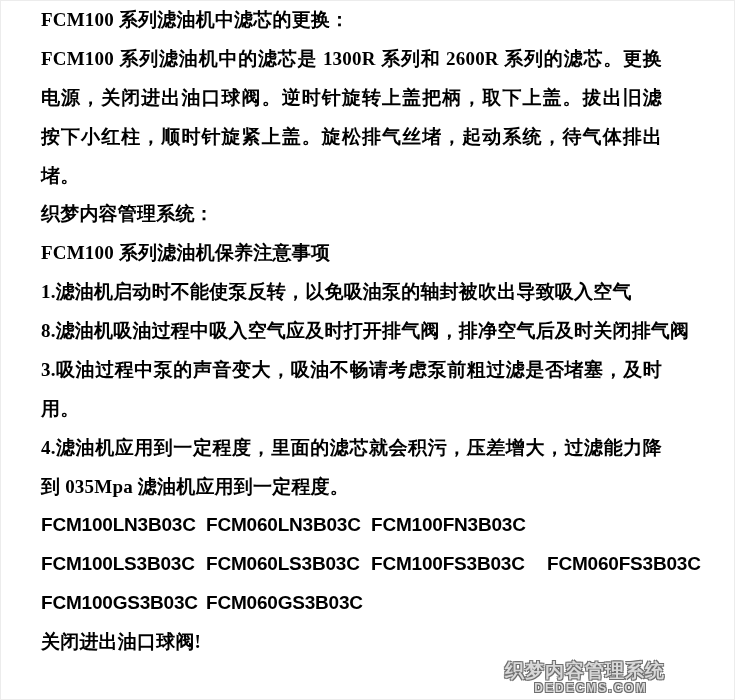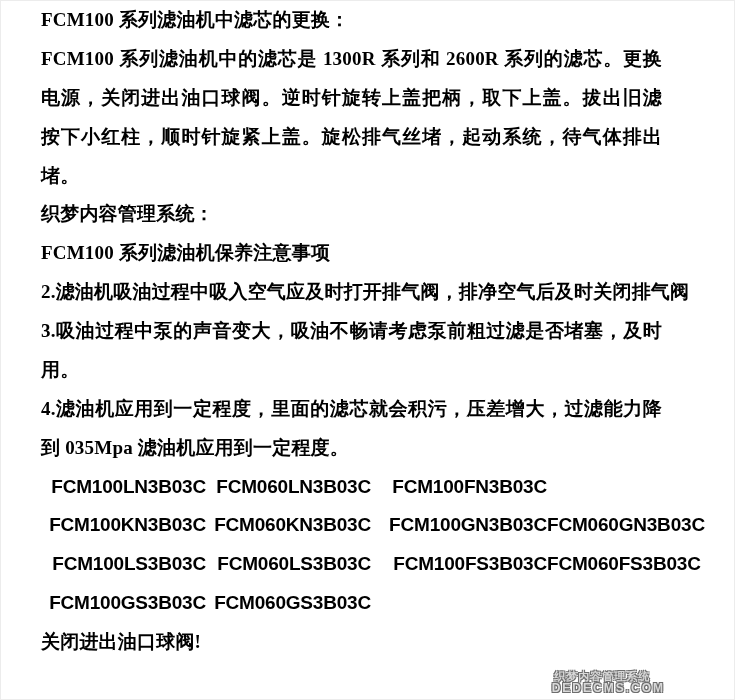--- a/index.html
+++ b/index.html
@@ -35,69 +35,63 @@
   }
   .mrow {
     height: 38.88px;
     line-height: 38.88px;
     display: grid;
     grid-template-columns: 165px 165px 176px auto;
     font-family: "Liberation Sans", "DejaVu Sans", sans-serif;
     font-size: 19px;
     font-weight: 700;
     letter-spacing: -0.2px;
-    text-align: right;
   }
   .mcode { white-space: nowrap; }
   .watermark {
     position: absolute;
     right: 6px; bottom: 5px;
     text-align: center;
     font-family: "Liberation Sans", "DejaVu Sans", sans-serif;
     font-weight: 700;
     color: #d9d9d9;
     text-shadow:
       -1px -1px 0 #6e6e6e,
        1px -1px 0 #6e6e6e,
       -1px  1px 0 #6e6e6e,
        1px  1px 0 #6e6e6e;
     line-height: 1.15;
     pointer-events: none;
   }
-  .wm-cn { font-size: 11px; letter-spacing: 1px; }
+  .wm-cn { font-size: 19px; letter-spacing: 1px; }
   .wm-en { font-size: 12px; letter-spacing: 2px; margin-left: 12px; }
 </style>
 </head>
 <body>
 
 <div class="page">
 
   <div class="line">FCM100 系列滤油机中滤芯的更换：</div>
   <div class="line j">FCM100 系列滤油机中的滤芯是 1300R 系列和 2600R 系列的滤芯。更换滤芯应首先切断</div>
   <div class="line j">电源，关闭进出油口球阀。逆时针旋转上盖把柄，取下上盖。拔出旧滤芯。插入新滤芯，</div>
   <div class="line j">按下小红柱，顺时针旋紧上盖。旋松排气丝堵，起动系统，待气体排出后，旋紧排气丝</div>
   <div class="line">堵。</div>
   <div class="line">织梦内容管理系统：</div>
   <div class="line">FCM100 系列滤油机保养注意事项</div>
-  <div class="line">2.滤油机吸油过程中吸入空气应及时打开排气阀，排净空气后及时关闭排气阀</div>
+  <div class="line">1.滤油机启动时不能使泵反转，以免吸油泵的轴封被吹出导致吸入空气</div>
+  <div class="line">8.滤油机吸油过程中吸入空气应及时打开排气阀，排净空气后及时关闭排气阀</div>
   <div class="line j">3.吸油过程中泵的声音变大，吸油不畅请考虑泵前粗过滤是否堵塞，及时取出清洗后再</div>
   <div class="line">用。</div>
   <div class="line j">4.滤油机应用到一定程度，里面的滤芯就会积污，压差增大，过滤能力降低，当压差达</div>
   <div class="line">到 035Mpa 滤油机应用到一定程度。</div>
 
   <div class="mrow">
     <span class="mcode">FCM100LN3B03C</span>
     <span class="mcode">FCM060LN3B03C</span>
     <span class="mcode">FCM100FN3B03C</span>
-  </div>
-  <div class="mrow">
-    <span class="mcode">FCM100KN3B03C</span>
-    <span class="mcode">FCM060KN3B03C</span>
-    <span class="mcode">FCM100GN3B03C</span>
-    <span class="mcode">FCM060GN3B03C</span>
   </div>
   <div class="mrow">
     <span class="mcode">FCM100LS3B03C</span>
     <span class="mcode">FCM060LS3B03C</span>
     <span class="mcode">FCM100FS3B03C</span>
     <span class="mcode">FCM060FS3B03C</span>
   </div>
   <div class="mrow">
     <span class="mcode">FCM100GS3B03C</span>
     <span class="mcode">FCM060GS3B03C</span>

